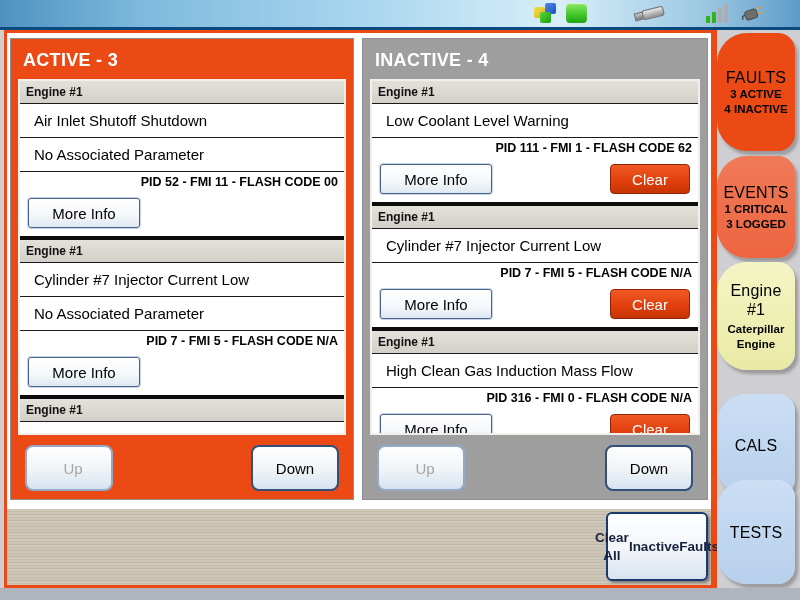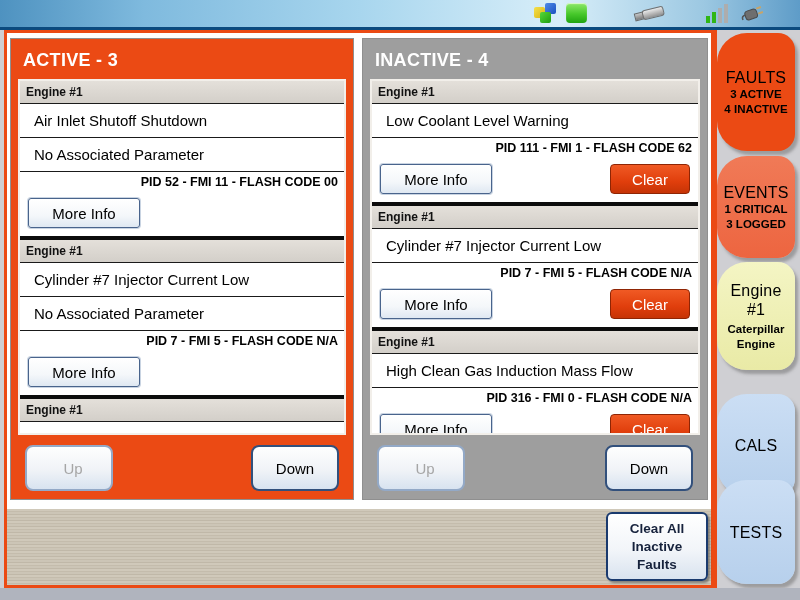--- a/index.html
+++ b/index.html
@@ -109,21 +109,21 @@
     position:absolute;left:0;right:0;bottom:0;height:76px;
     background:repeating-linear-gradient(180deg,
       #D0C9BA 0px,#D0C9BA 2px,#C4BCAC 2px,#C4BCAC 3px,
       #CCC5B6 3px,#CCC5B6 5px,#C0B8A8 5px,#C0B8A8 6px);
   }
   .clear-all-btn{
     position:absolute;right:3px;top:3px;width:102px;height:69px;box-sizing:border-box;
     background:linear-gradient(180deg,#FFFFFF 0%,#F2F5F9 55%,#D9E3EF 100%);
     border:2px solid #1A3A6E;border-radius:6px;
     box-shadow:2px 2px 2px rgba(60,60,60,.5);
-    display:flex;flex-direction:column;align-items:center;justify-content:center;
+    display:flex;flex-direction:row;align-items:center;justify-content:center;
     font-size:13.5px;font-weight:bold;color:#16223C;line-height:18px;
     cursor:pointer;text-align:center;
   }
   
   .tab{
     position:absolute;left:717px;width:78px;box-sizing:border-box;
     border-radius:30px 17px 17px 30px;
     box-shadow:3px 4px 3px rgba(105,105,105,.5);
     display:flex;flex-direction:column;align-items:center;justify-content:center;
     text-align:center;cursor:pointer;color:#000;

